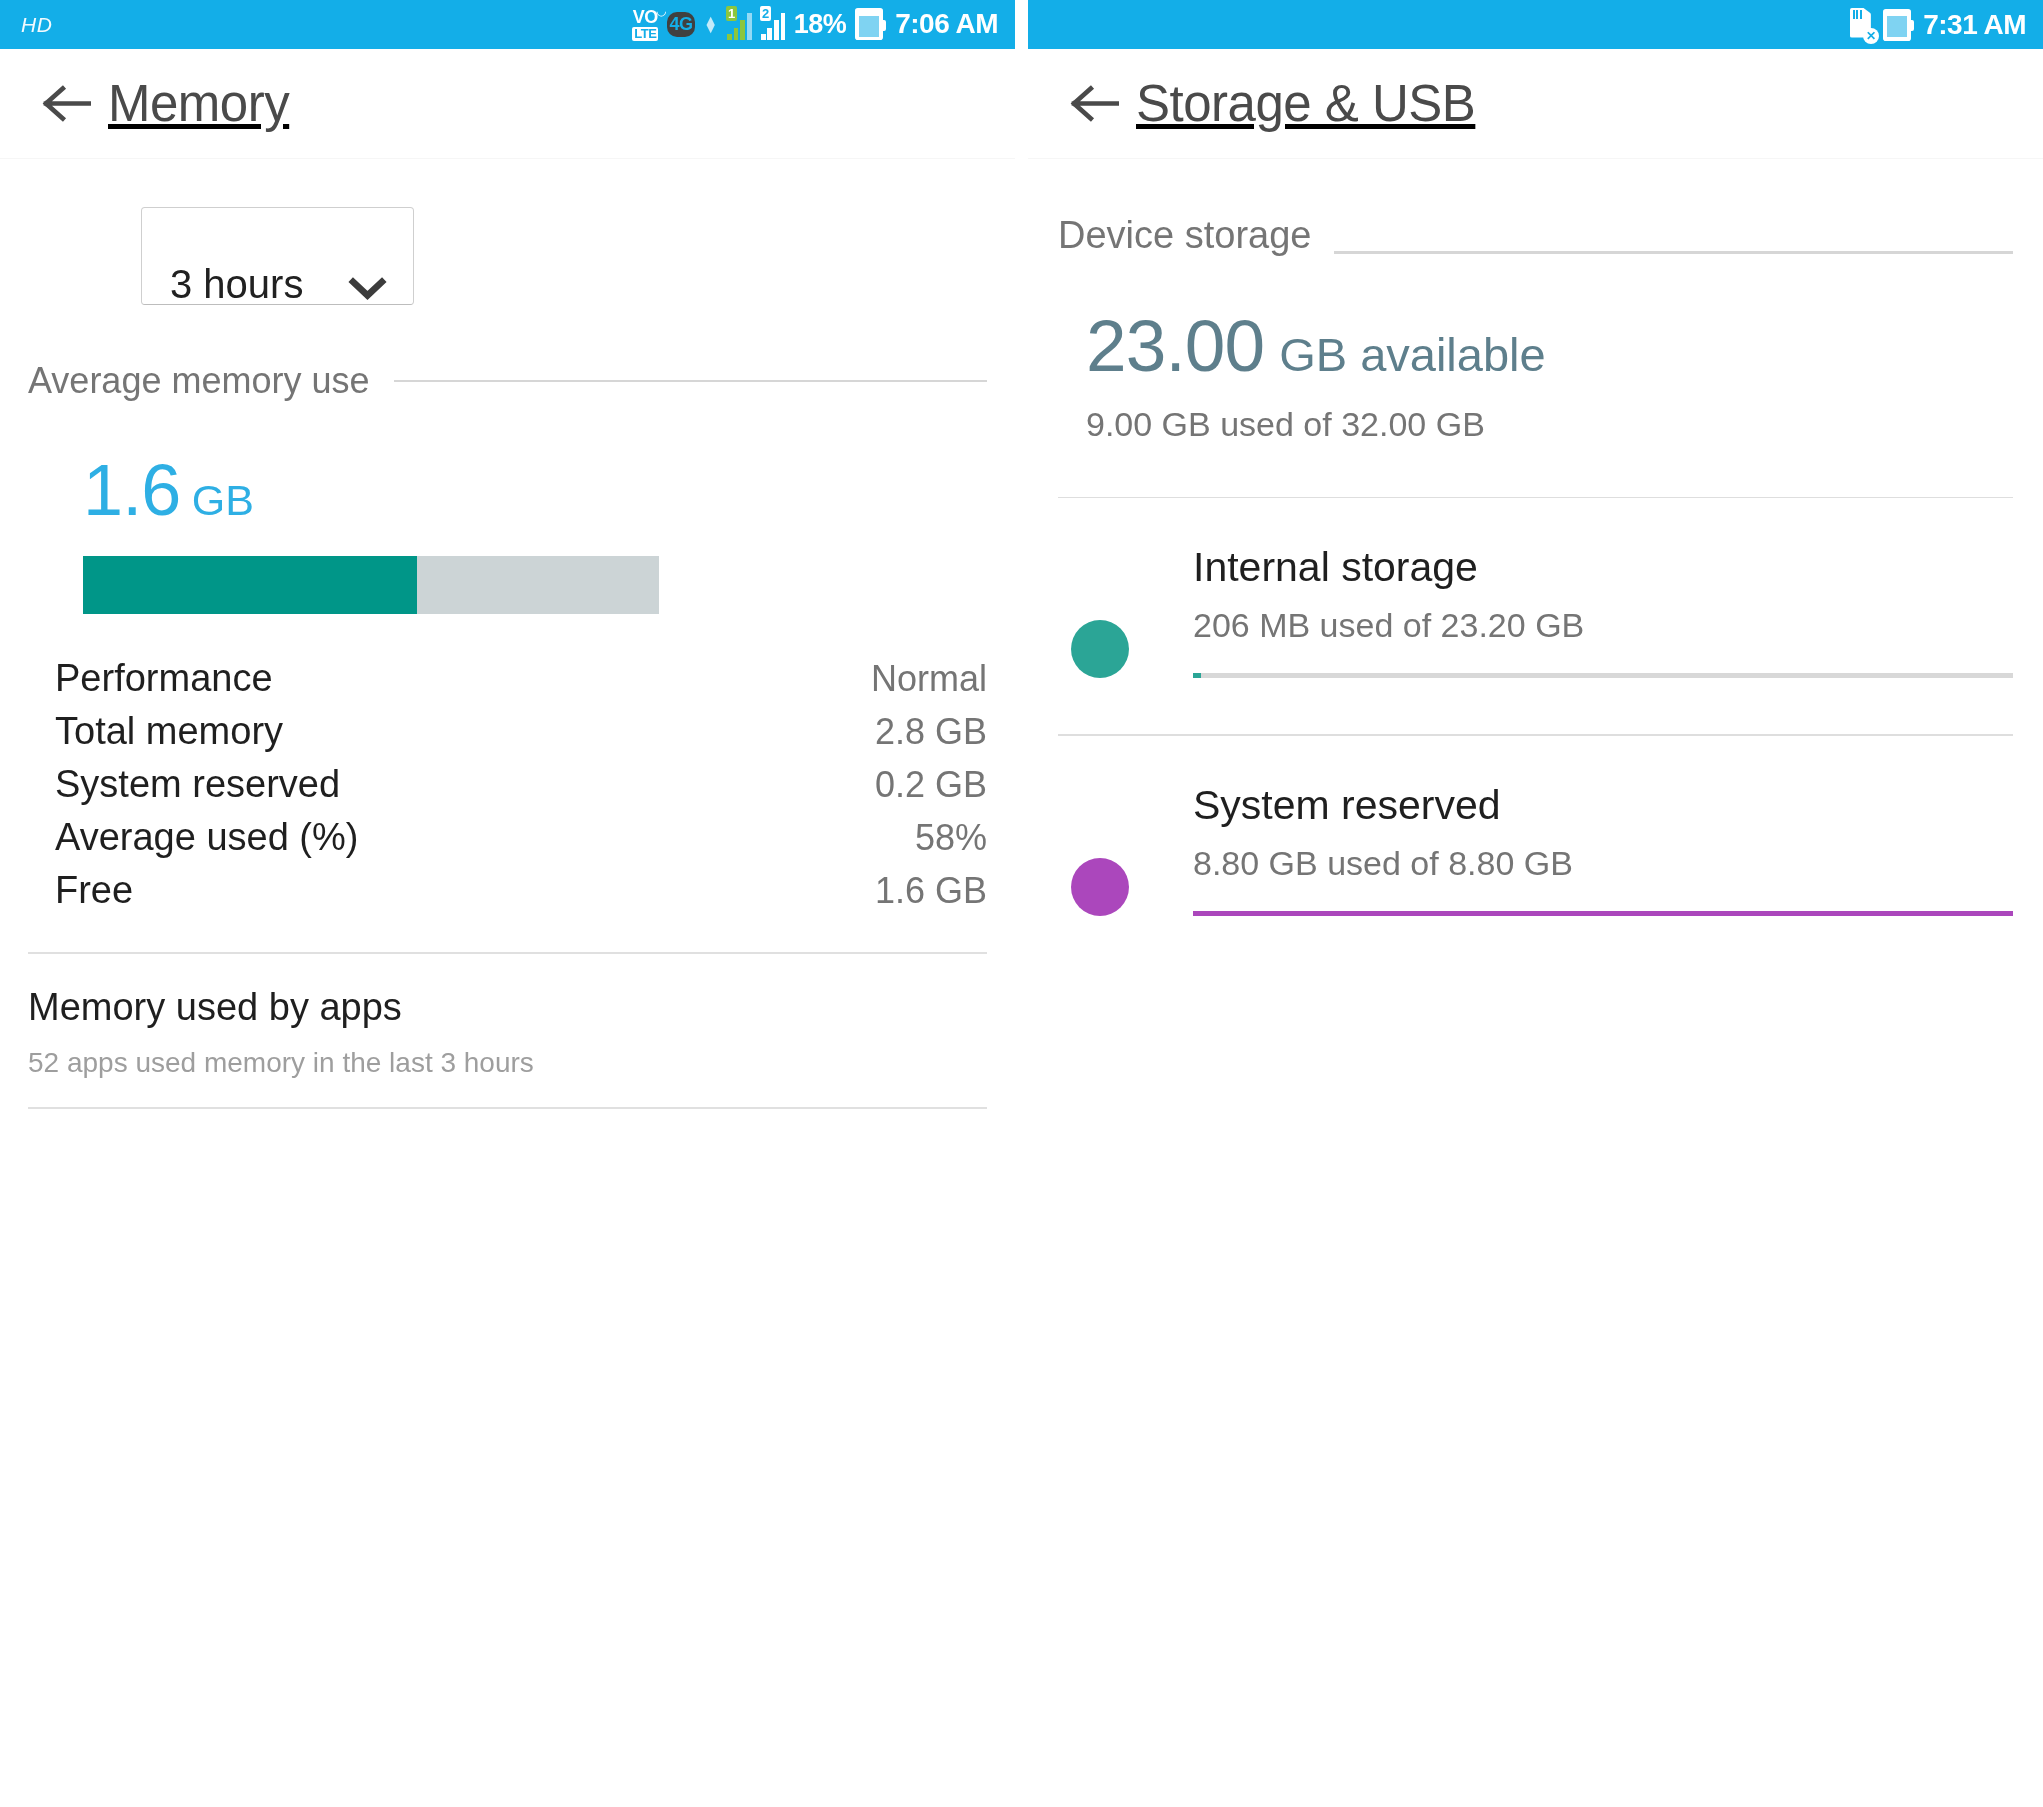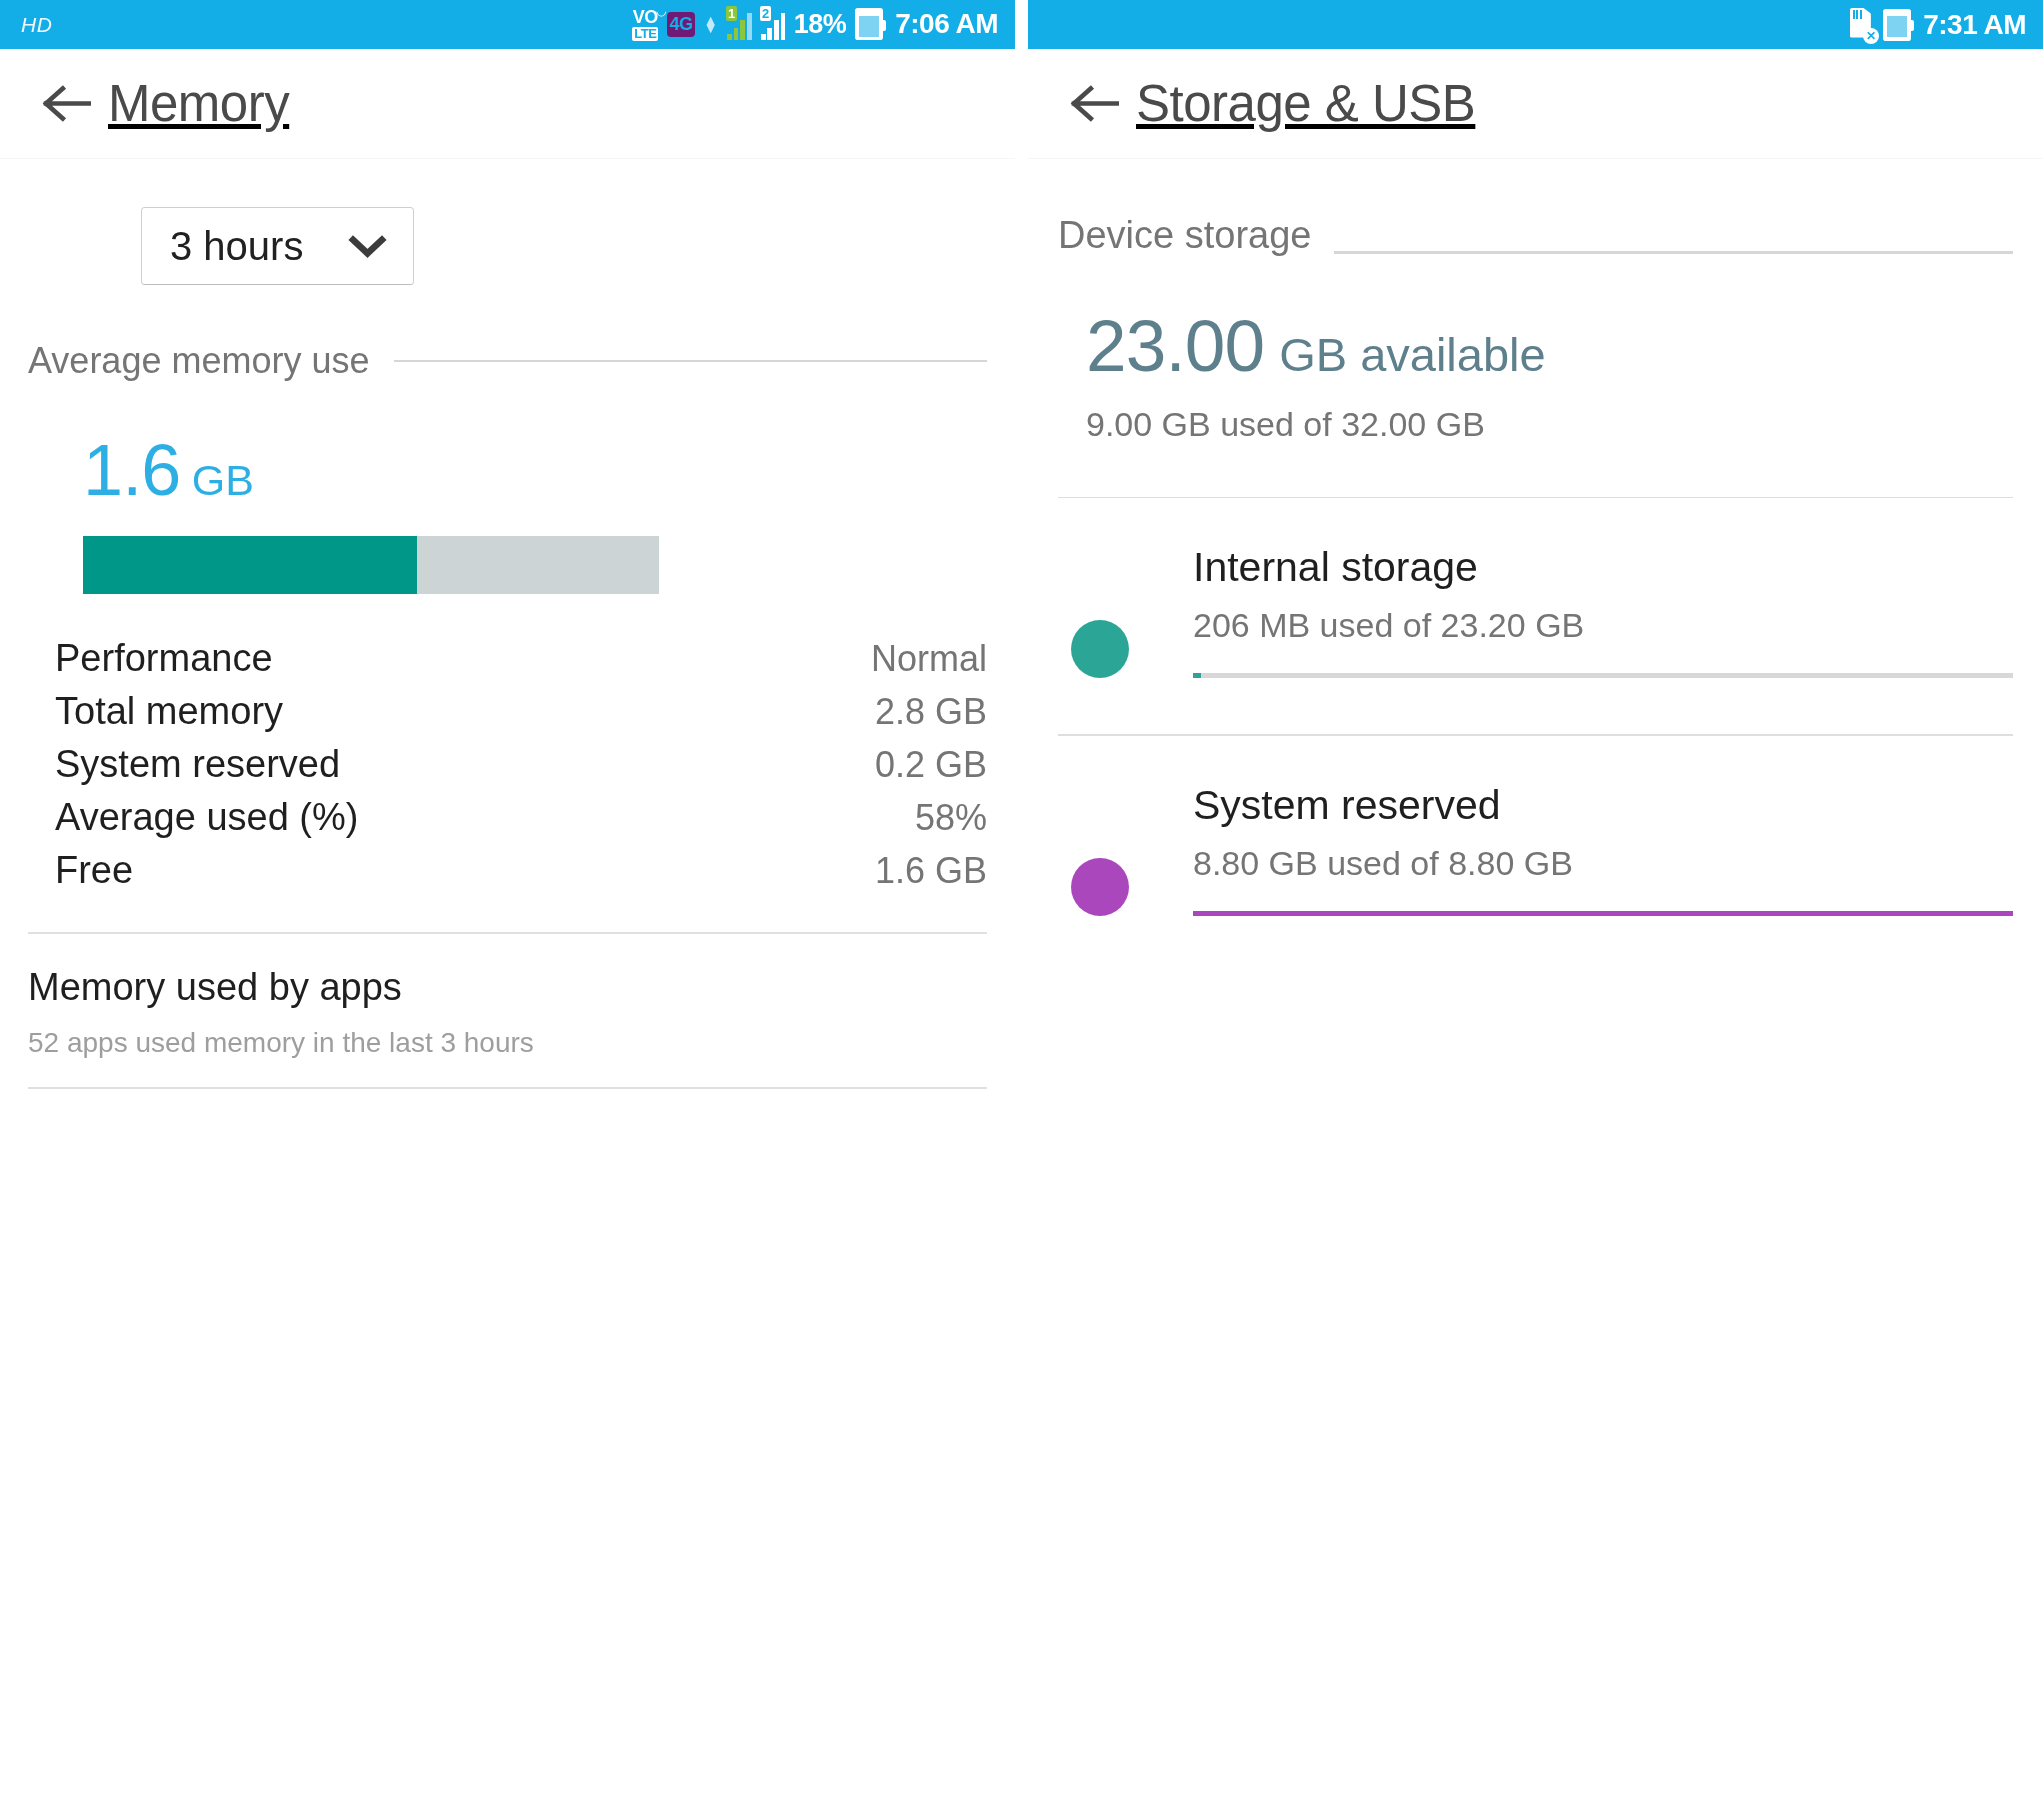--- a/index.html
+++ b/index.html
@@ -92,24 +92,24 @@
   }
   .volte .wave {
     position: absolute;
     right: -8.5px;
     top: -2.8px;
     font-size: 12.2px;
   }
   .badge4g {
     font-size: 18px;
     font-weight: bold;
-    background: #701a75;
+    background: #404040;
     color: #13AEE8;
     padding: 1.9px 2.8px;
-    border-radius: 4px;
+    border-radius: 10px;
     letter-spacing: -0.5px;
   }
   .arrows {
     display: flex;
     flex-direction: column;
     line-height: .62;
     font-size: 14px;
     opacity: .75;
   }
   .sim {
@@ -233,27 +233,27 @@
     letter-spacing: -0.5px;
     line-height: 1;
   }
 
   
   .spinner-wrap {
     padding: 49px 0 0 141px;
   }
   .spinner {
     width: 273px;
-    height: 78px;
+    height: 98px;
     border: 1.9px solid #cfcfcf;
     border-bottom-color: #bdbdbd;
     border-radius: 3.8px;
     background: #ffffff;
     display: flex;
-    align-items: center;
+    align-items: flex-end;
     justify-content: space-between;
     padding: 0 24.5px 0 28px;
     box-sizing: border-box;
   }
   .spinner-label {
     font-size: 40px;
     color: #212121;
     line-height: 1;
   }
   .chev {

